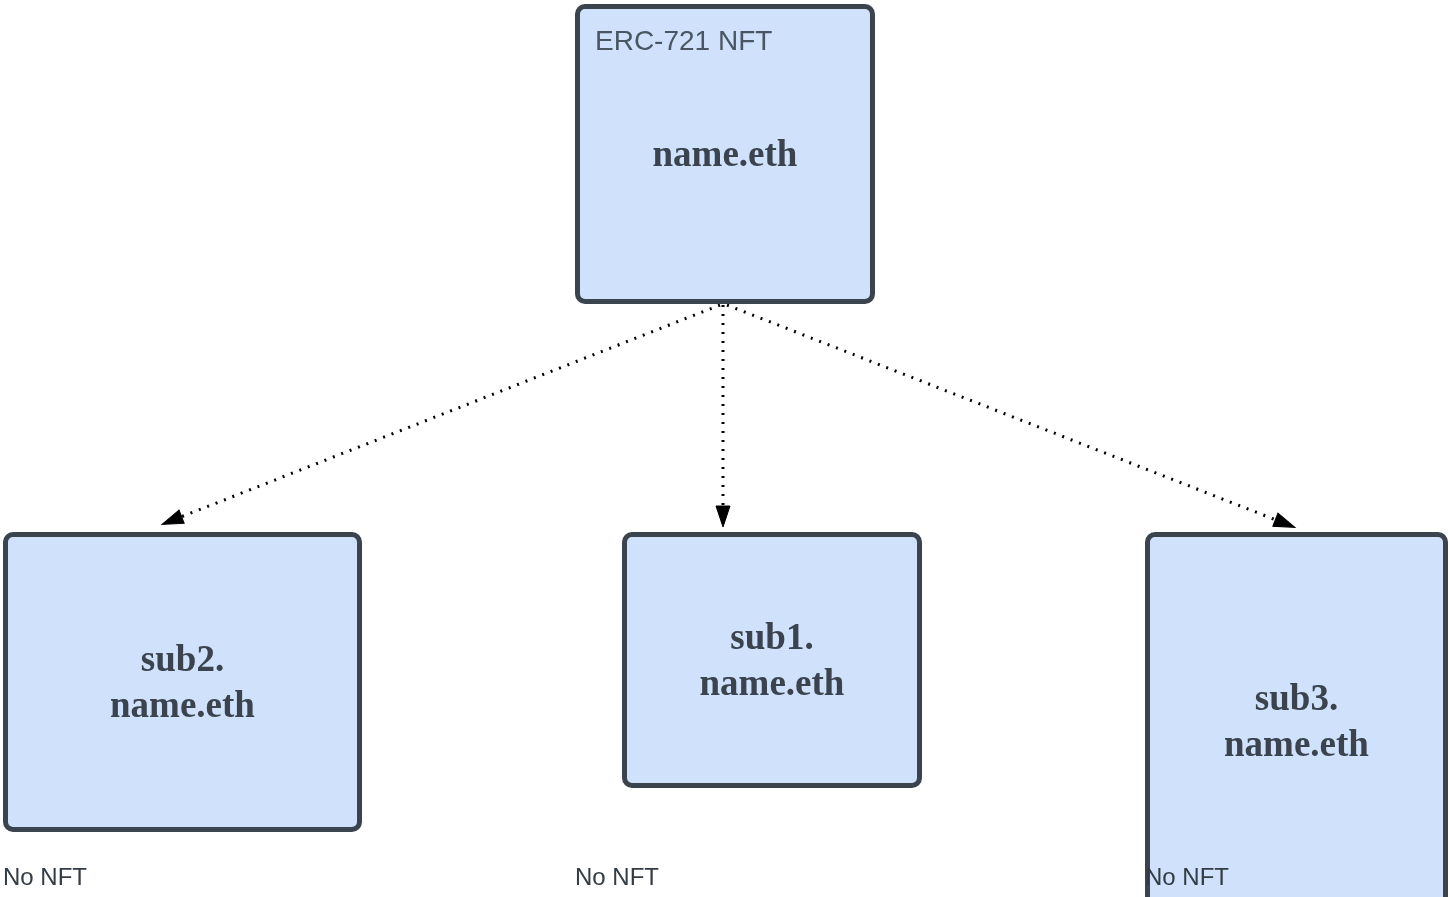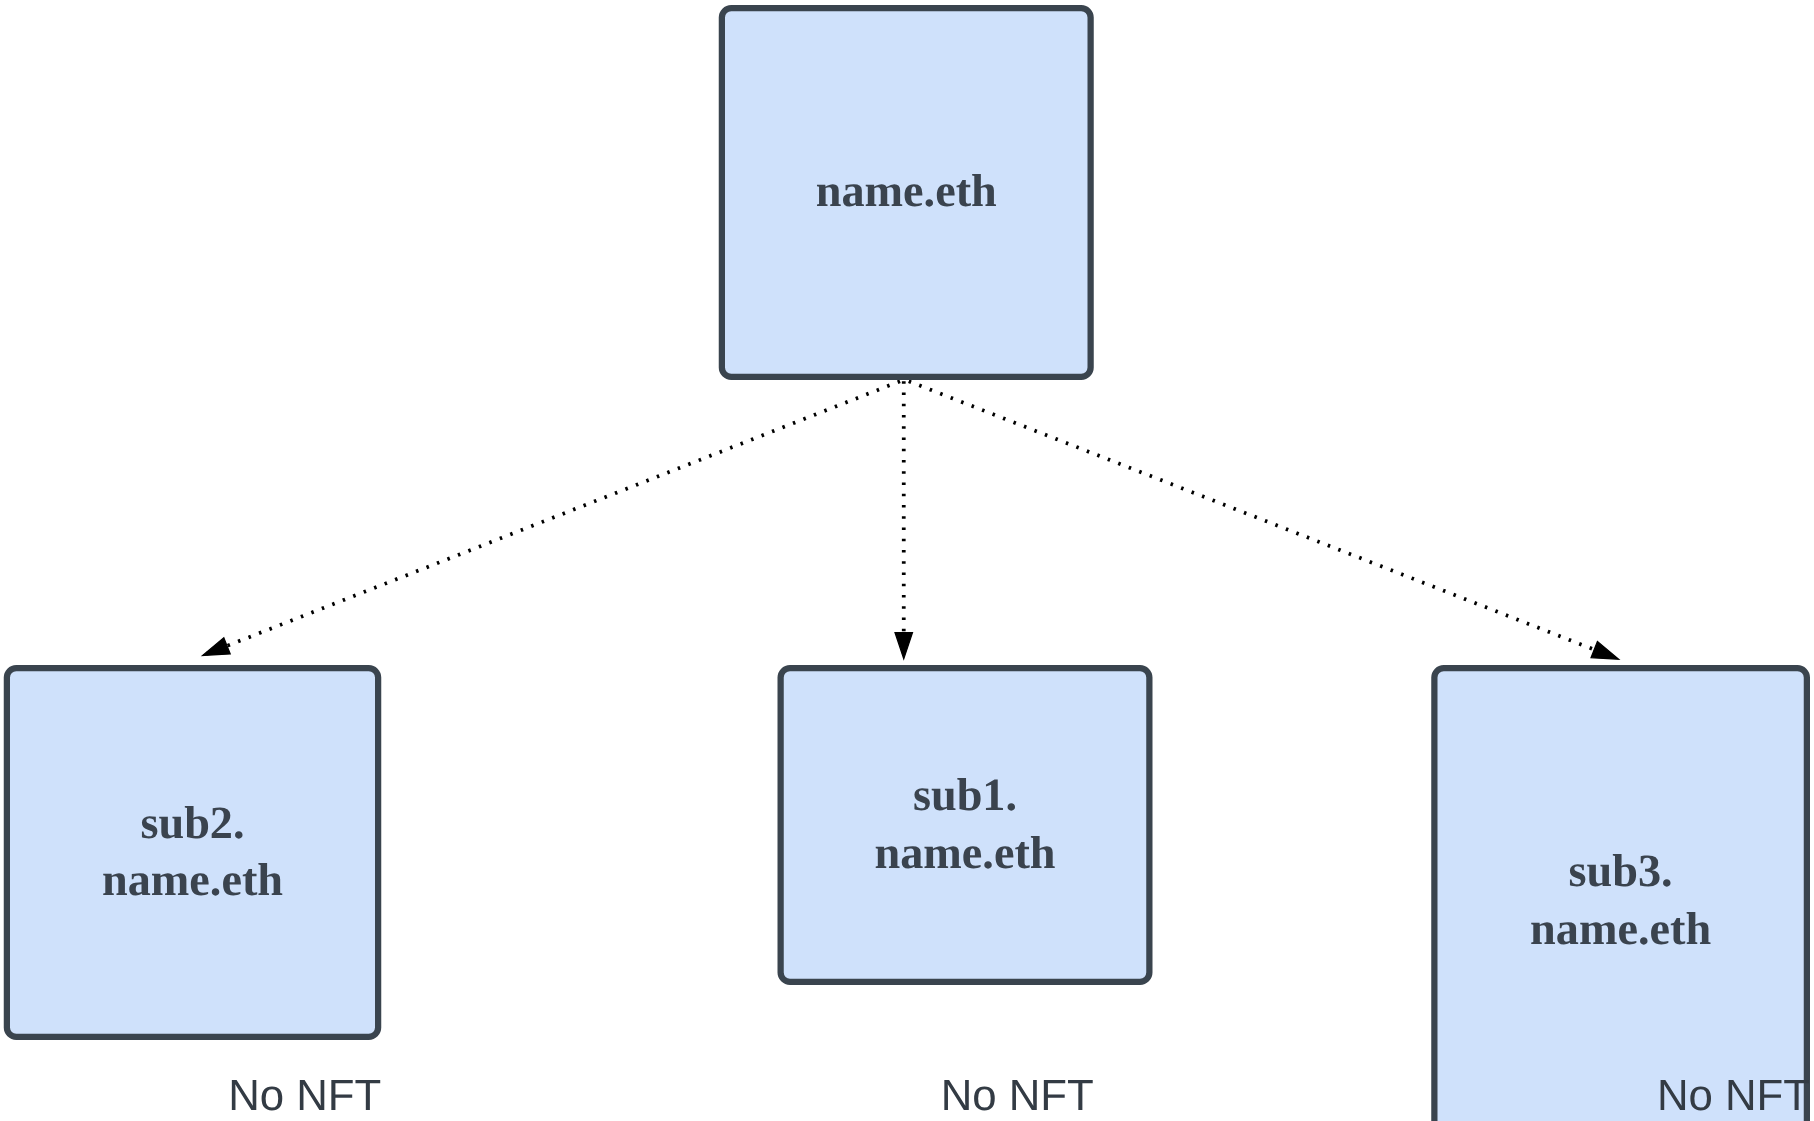--- a/index.html
+++ b/index.html
@@ -53,28 +53,28 @@
   .type-label {
     position: absolute;
     top: 16px;
     left: 15px;
     font-size: 28px;
     font-weight: 400;
     color: var(--type-text);
   }
   .caption {
     position: absolute;
-    font-size: 35px;
+    font-size: 24px;
     line-height: 42px;
     color: var(--caption-text);
-    text-align: right;
+    text-align: left;
   }
   
   .node-root { left: 575px; top: 4px;   width: 300px; height: 300px; }
-  .node-sub2 { left: 3px;   top: 532px; width: 302px; height: 300px; }
+  .node-sub2 { left: 3px;   top: 532px; width: 359px; height: 300px; }
   .node-sub1 { left: 575px; top: 532px; width: 300px; height: 256px; margin-left: 47px; }
   .node-sub3 { left: 1145px;top: 532px; width: 303px; height: 378px; }
   .caption-sub2 { left: 3px;    top: 856px; width: 302px; }
   .caption-sub1 { left: 575px;  top: 856px; width: 300px; }
   .caption-sub3 { left: 1145px; top: 856px; width: 303px; }
 </style>
 </head>
 <body>
 
 <div class="canvas">
@@ -84,20 +84,21 @@
       <marker id="arrowhead" markerUnits="userSpaceOnUse" markerWidth="24" markerHeight="18" refX="21" refY="8" orient="auto">
         <path d="M1,1 L22,8 L1,15 Z" fill="var(--arrow)" stroke="var(--arrow)" stroke-width="1"></path>
       </marker>
     </defs>
     <line x1="720" y1="305" x2="163" y2="524" stroke="var(--arrow)" stroke-width="3" stroke-dasharray="2 7" marker-end="url(#arrowhead)"></line>
     <line x1="723" y1="305" x2="723" y2="526" stroke="var(--arrow)" stroke-width="3" stroke-dasharray="2 7" marker-end="url(#arrowhead)"></line>
     <line x1="727" y1="305" x2="1294" y2="527" stroke="var(--arrow)" stroke-width="3" stroke-dasharray="2 7" marker-end="url(#arrowhead)"></line>
   </svg>
 
   <div class="node node-root">
+    <span class="type-label">ERC-721 NFT</span>
     <span class="node-label">name.eth</span>
   </div>
 
   <div class="node node-sub2">
     <span class="node-label">sub2.
 name.eth</span>
   </div>
   <div class="node node-sub1">
     <span class="node-label">sub1.
 name.eth</span>

